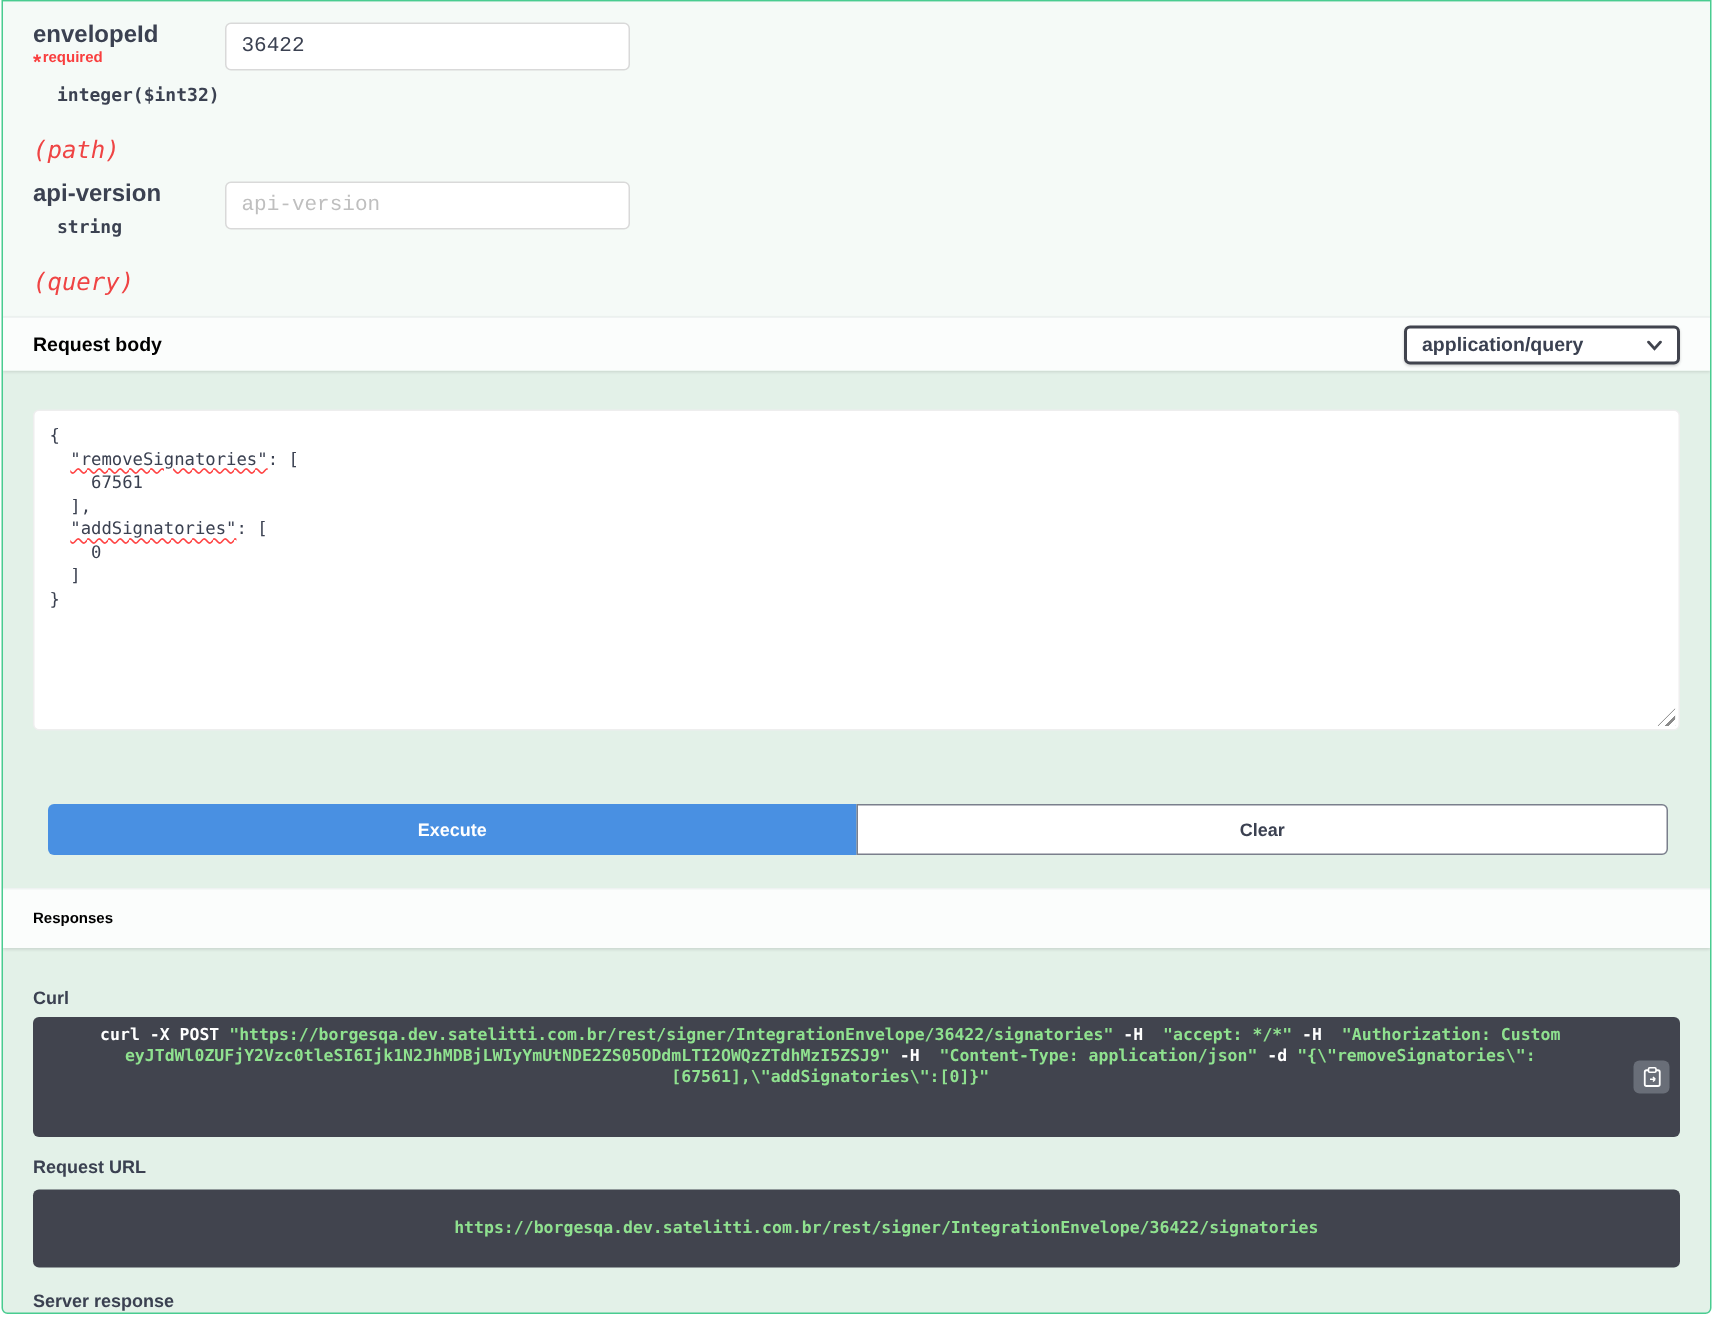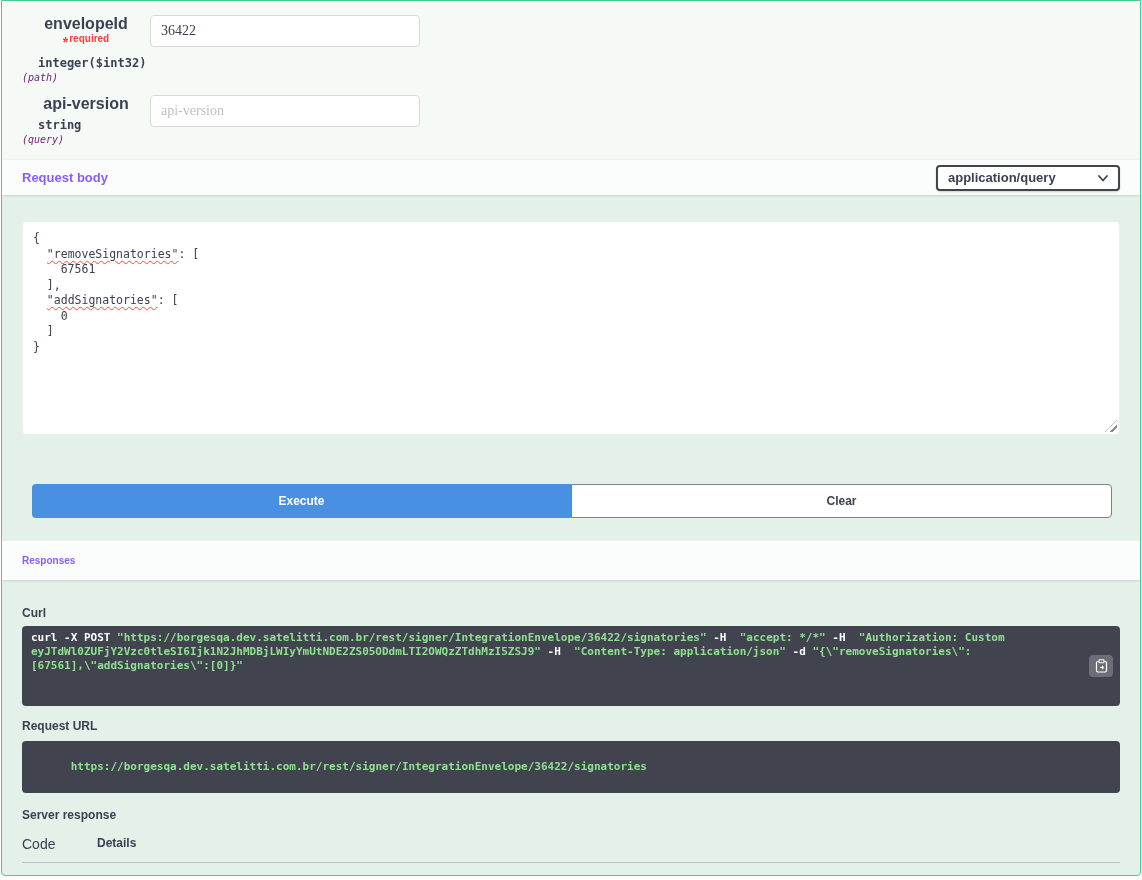--- a/index.html
+++ b/index.html
@@ -11,39 +11,39 @@
     border: 1px solid #49cc90; border-radius: 0 0 4px 4px;
     background: #e3f1e8; overflow: hidden;
   }
 
   
   .params { background: #f5faf7; padding: 2px 20px 14px; }
   .params-head { display: grid; grid-template-columns: 128px 1fr; padding: 6px 0 9px;
                  border-bottom: 1px solid rgba(59,65,81,.25); }
   .params-head div { font-size: 12px; font-weight: bold; color: #3b4151; }
   .param-row { display: grid; grid-template-columns: 128px 1fr; padding-top: 12px; }
-  .param-name { font-size: 16px; font-weight: bold; color: #3b4151; text-align: center; }
+  .param-name { font-size: 16px; font-weight: bold; color: #3b4151; }
   .req-star { color: #f93e3e; font-size: 14px; font-weight: bold; }
   .req-label { color: #f93e3e; font-size: 10px; vertical-align: top; margin-left: 1px; }
   .param-type { font-family: "DejaVu Sans Mono", monospace; font-size: 12px; font-weight: bold; color: #3b4151; margin-top: 5px; margin-left: 16px; }
-  .param-loc  { font-family: "DejaVu Sans Mono", monospace; font-size: 10px; font-style: italic; color: #701a75; margin-top: 2px; }
+  .param-loc  { font-family: "DejaVu Sans Mono", monospace; font-size: 16px; font-style: italic; color: #ef4444; margin-top: 20px; }
   .param-input { width: 270px; height: 32px; border: 1px solid #d9d9d9; border-radius: 4px;
                  padding: 0 10px; font-size: 14px; color: #3b4151; background: #fff; outline: none;
-                 font-family: Liberation Serif, serif; }
+                 font-family: Liberation Mono, monospace; }
   .param-input::placeholder { color: #bfbfbf; }
 
   
   .section-header {
     background: rgba(255,255,255,.85); box-shadow: 0 1px 2px rgba(0,0,0,.12);
     border-top: 1px solid rgba(59,65,81,.06);
     display: flex; align-items: center; justify-content: space-between; padding: 0 20px;
   }
   .section-header.rb { height: 36px; }
   .section-header.resp { height: 40px; }
-  .sh-label { font-size: 13px; font-weight: bold; color: #8b5cf6; }
+  .sh-label { font-size: 13px; font-weight: bold; color: #000000; }
   .sh-label.big { font-size: 10px; }
 
   .media-select {
     position: relative; width: 184px; height: 26px; background: #fff;
     border: 2px solid #41444e; border-radius: 4px; display: flex; align-items: center;
     padding: 0 28px 0 10px; font-size: 13px; font-weight: bold; color: #3b4151;
     box-shadow: 0 1px 2px rgba(0,0,0,.18); cursor: pointer;
   }
   .chevron { position: absolute; right: 10px; top: 8px; width: 10px; height: 7px; }
 
@@ -67,21 +67,21 @@
   .btn-execute { flex: 1; background: #4990e2; color: #fff; border: none; border-radius: 4px 0 0 4px; }
   .btn-clear { flex: 1; background: #fff; color: #3b4151; border: 1px solid #7a7f8c; border-radius: 0 4px 4px 0; }
   .spacer22 { height: 22px; }
 
   
   .responses-body { padding: 26px 20px 0; color: #3b4151; }
   .small-label { font-size: 12px; font-weight: 600; color: #3b4151; }
   .darkblock {
     position: relative; background: #41444e; border-radius: 4px; color: #fff;
     font-family: "DejaVu Sans Mono", monospace; font-size: 11px; font-weight: 600;
-    line-height: 14px; white-space: pre-wrap; word-break: break-word;
+    line-height: 14px; white-space: pre-wrap; word-break: break-word; text-align: center;
   }
   .curl-block { margin-top: 6px; padding: 5px 44px 5px 9px; min-height: 36px; }
   .url-block  { margin-top: 8px; padding: 5px 9px; }
   .seg-w { color: #ffffff; }
   .seg-s { color: #8fe18f; }
 
   .copy-btn {
     position: absolute; right: 7px; top: 50%; transform: translateY(-50%);
     width: 24px; height: 22px; background: #696e78; border: none; border-radius: 4px;
     display: flex; align-items: center; justify-content: center; cursor: pointer;

